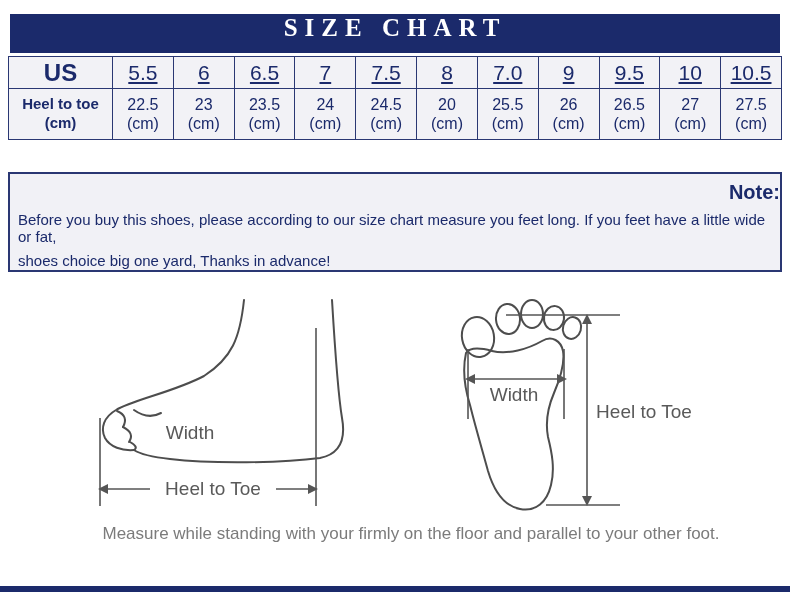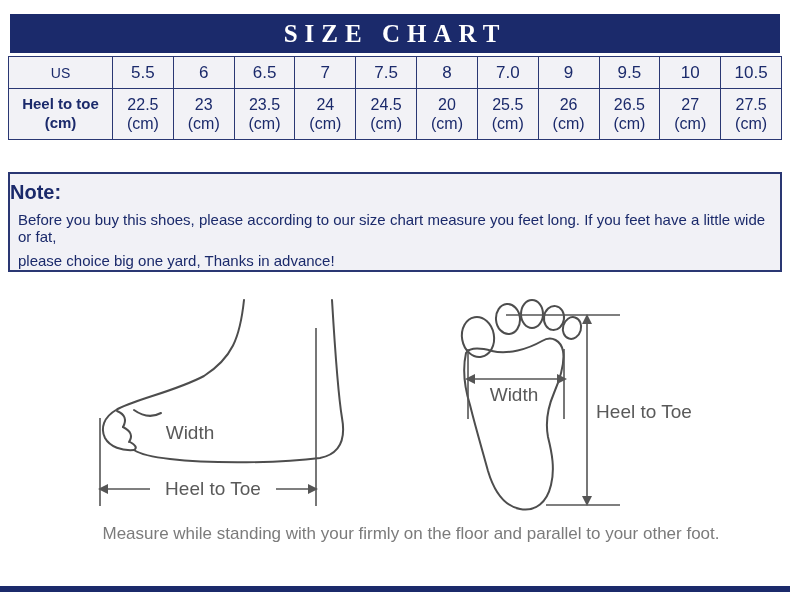--- a/index.html
+++ b/index.html
@@ -4,51 +4,51 @@
 <style>
   * { margin:0; padding:0; box-sizing:border-box; }
   html,body { background:#ffffff; }
   .sheet {
     position:relative; width:790px; height:592px; background:#ffffff;
     font-family:"Liberation Sans", sans-serif; overflow:hidden;
   }
   
   .banner {
     position:absolute; left:10px; top:14px; width:770px; height:39px;
-    background:#1b2a6b; display:flex; align-items:center; justify-content:center;
+    background:#1b2a6b; display:flex; justify-content:center;
   }
   .banner span {
     color:#ffffff; font-family:"Liberation Serif", serif; font-weight:bold;
     font-size:25px; letter-spacing:7px;
   }
   
   table.size {
     position:absolute; left:8px; top:56px; width:774px;
     border-collapse:collapse; table-layout:fixed;
   }
   table.size th, table.size td {
     border:1px solid #2a3773; background:#f2f2f6; color:#1b2a6b;
     text-align:center; vertical-align:middle;
   }
   table.size col.lbl { width:104px; }
   tr.r-us  th, tr.r-us  td { height:32px; }
   tr.r-eu  th, tr.r-eu  td { height:31px; }
   tr.r-heel th, tr.r-heel td { height:51px; }
-  tr.r-us th, tr.r-eu th { font-size:14px; font-weight:normal; }
-  tr.r-us td, tr.r-eu td { font-size:17px; font-weight:normal; }
+  tr.r-us th, tr.r-eu th { font-size:24px; font-weight:bold; }
+  tr.r-us td, tr.r-eu td { font-size:21px; font-weight:normal;text-decoration:underline; }
   tr.r-heel th { font-size:15px; font-weight:bold; line-height:1.25; }
   tr.r-heel td { font-size:16px; font-weight:normal; line-height:1.2;margin-left:28px; }
   tr.r-heel span { display:block; }
   
   .note {
     position:absolute; left:8px; top:172px; width:774px; height:100px;
     background:#f1f1f6; border:2px solid #2a3773;
   }
   .note .note-heading {
-    margin-top:7px; text-align:left; color:#1b2a6b;
+    margin-top:7px; text-align:right; color:#1b2a6b;
     font-size:20px; font-weight:bold;
   }
   .note p {
     margin:7px 0 0 8px; color:#1b2a6b; font-size:15px;
   }
   
   .diagram { position:absolute; }
   .diagram svg { display:block; }
   .d-left  { left:92px;  top:298px; }
   .d-right { left:448px; top:291px; }
@@ -156,21 +156,21 @@
             <span>27.5</span>
             <span>(cm)</span>
           </td>
     </tr>
   </tbody>
     </table>
 
   <div class="note">
     <div class="note-heading">Note:</div>
     <p>Before you buy this shoes, please according to our size chart measure you feet long. If you feet have a little wide or fat,</p>
-    <p>please choice big one yard, Thanks in advance!</p>
+    <p>shoes choice big one yard, Thanks in advance!</p>
   </div>
 
   <div class="diagram d-left">
     <svg width="292" height="218" viewBox="0 0 292 218">
 
       <path class="stroke" d="M152,2 C148,40 140,60 112,78 C82,94 40,102 24,112 C12,119 8,130 13,140 C18,149 30,153 42,152"></path>
       <path class="stroke" d="M240,2 C243,52 246,96 250,120 C254,142 248,156 228,160 C190,165 120,166 78,161 C60,159 48,156 42,152"></path>
 
       <path class="stroke" d="M25,113 q12,5 6,16"></path>
       <path class="stroke" d="M31,129 q12,6 6,15"></path>

